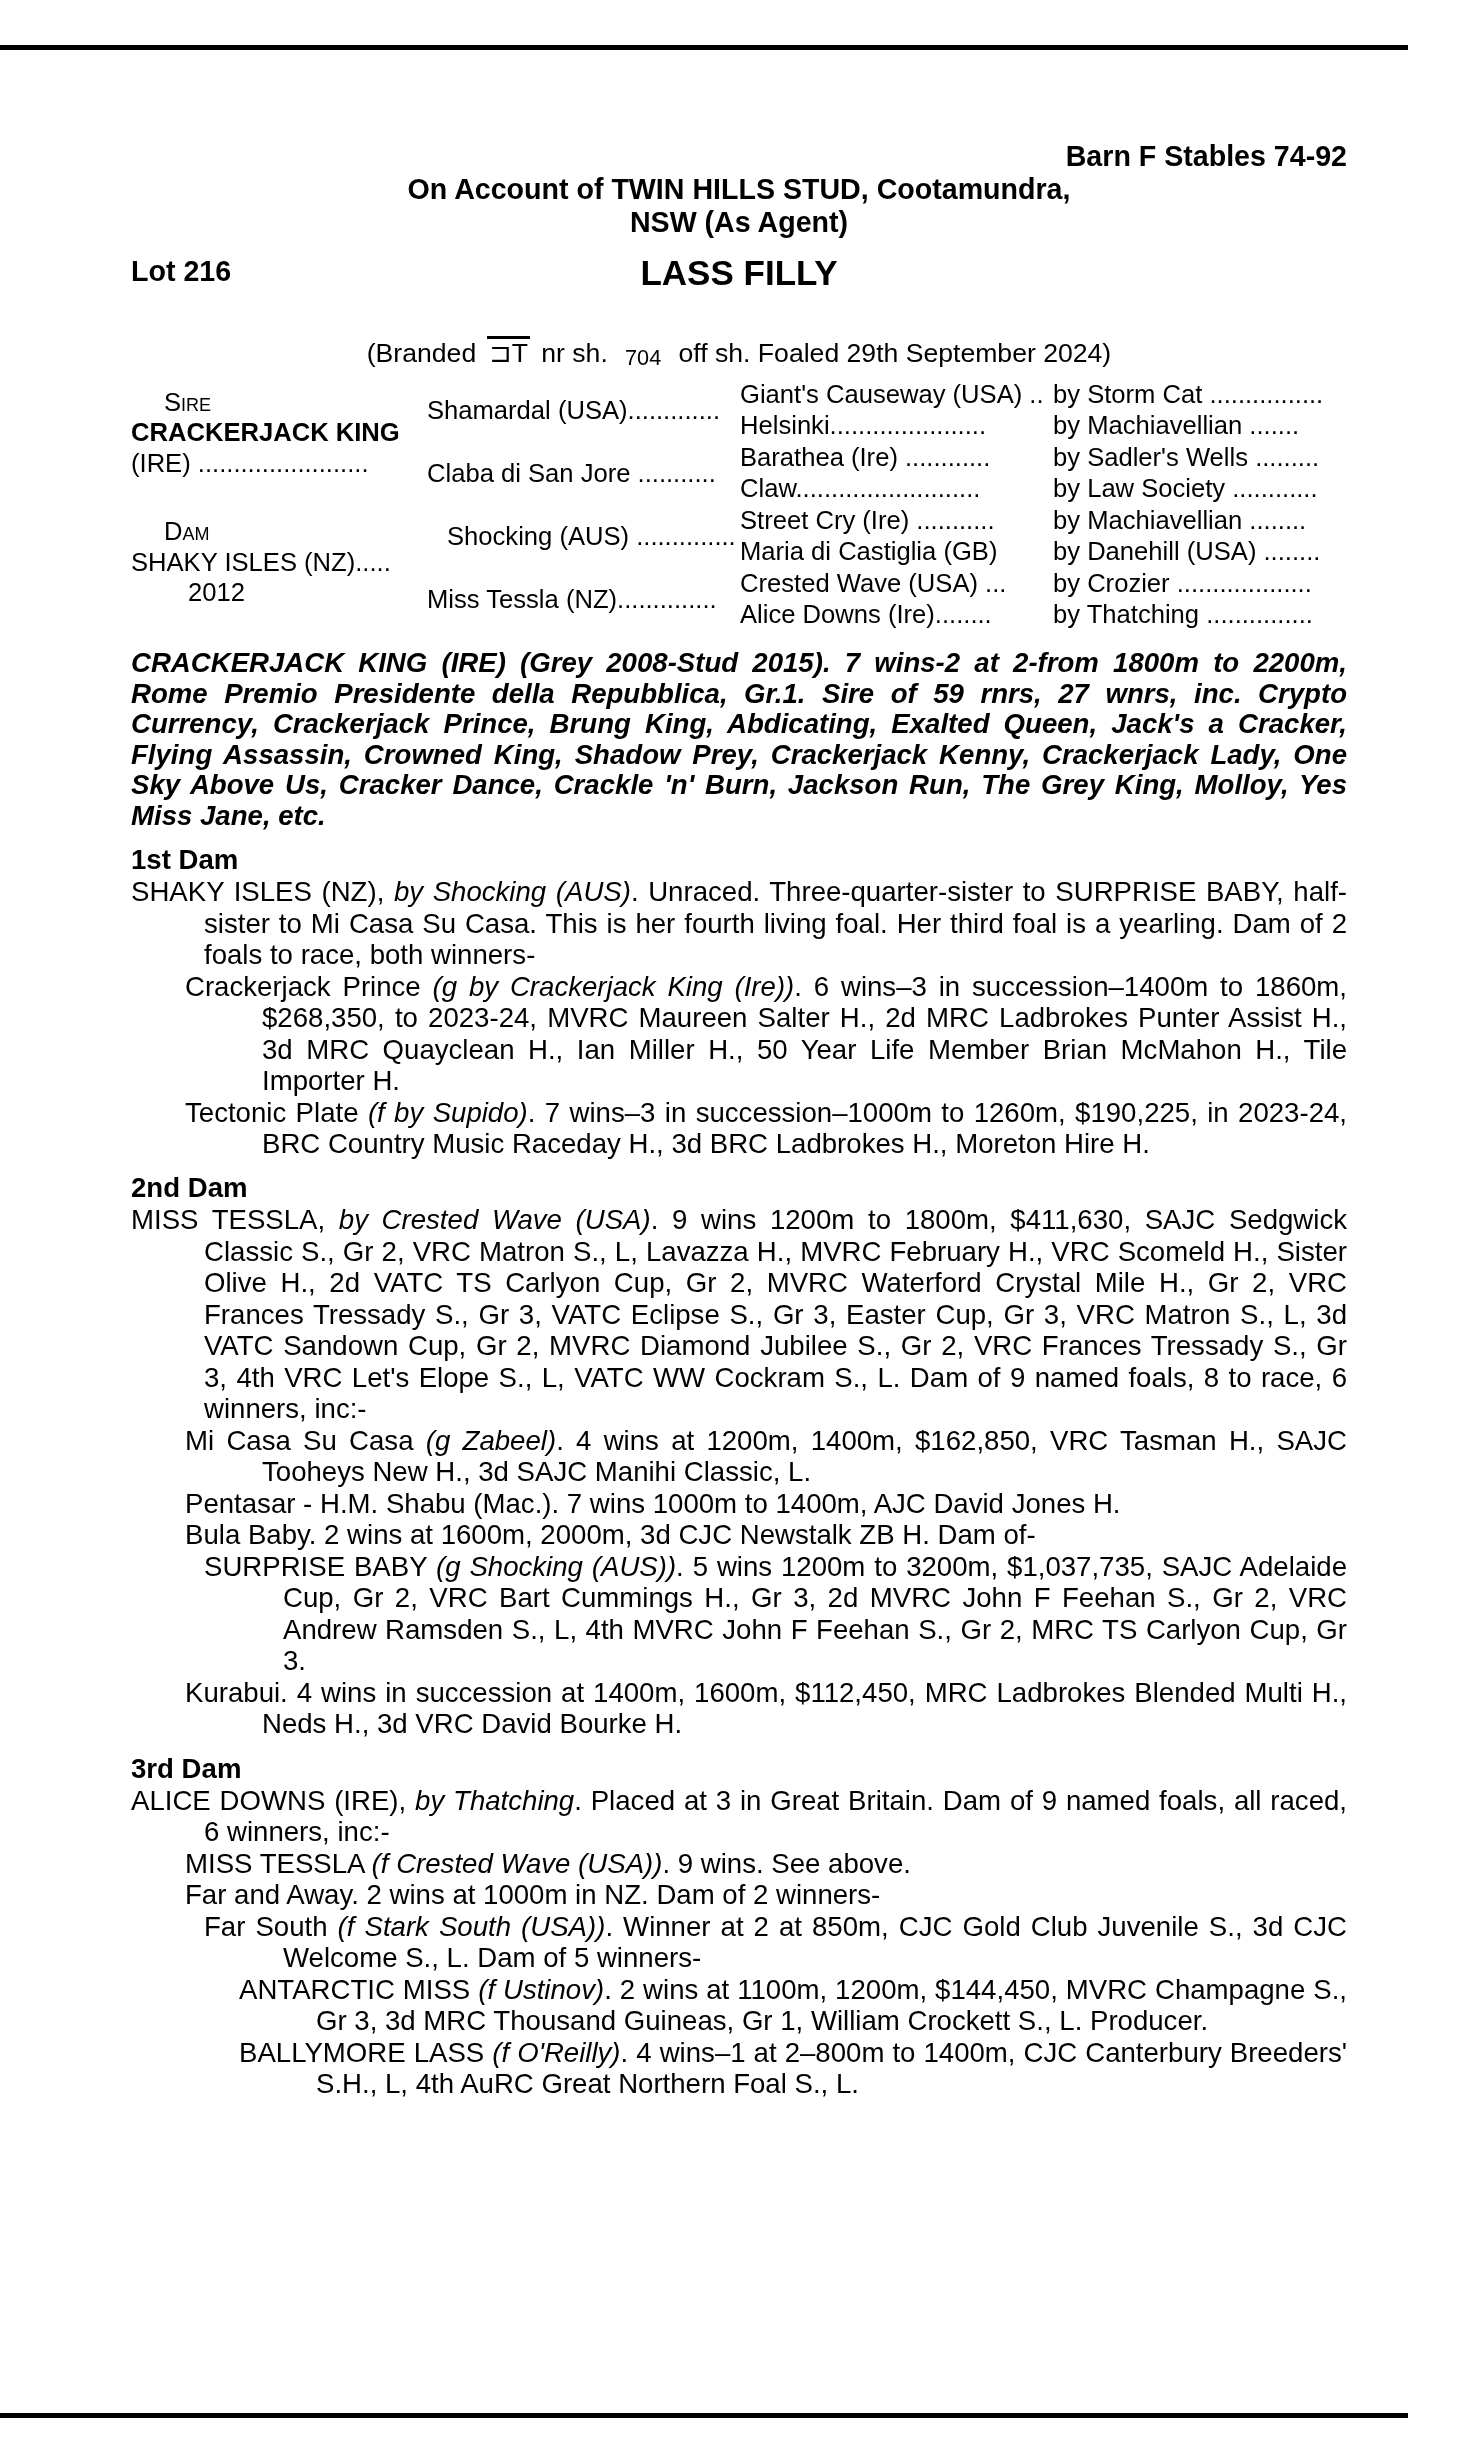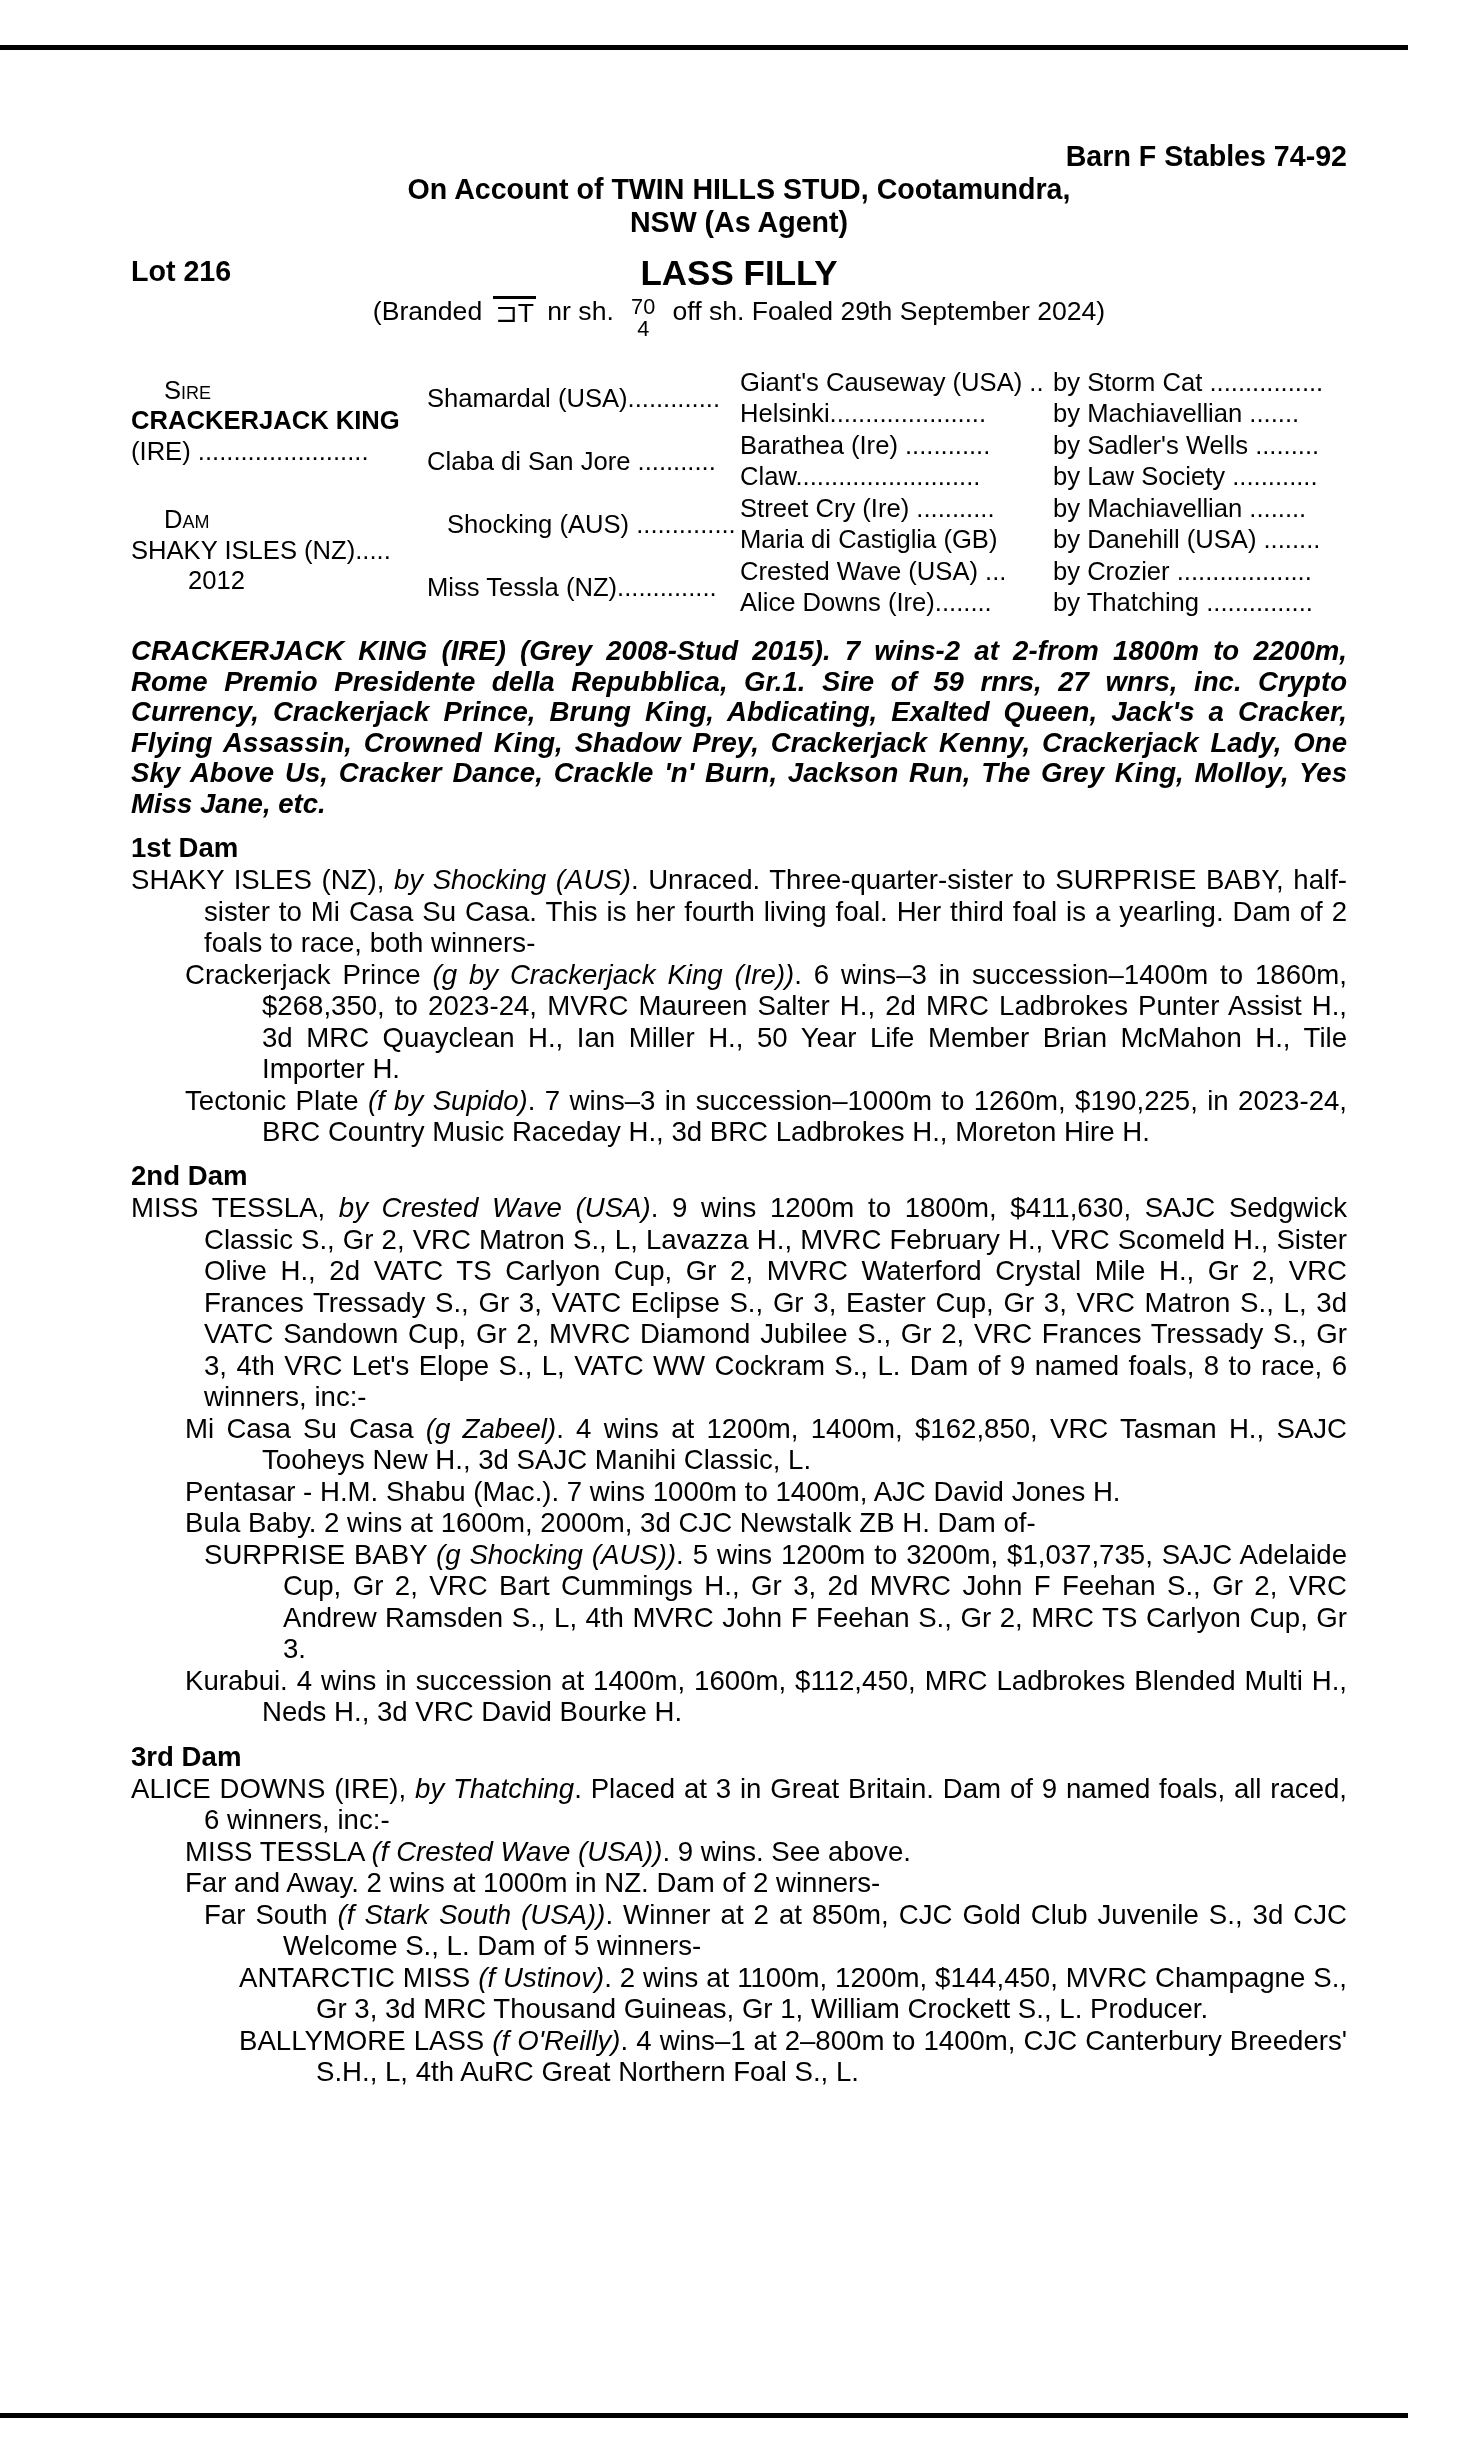--- a/index.html
+++ b/index.html
@@ -9,23 +9,23 @@
   }
   .rule{position:absolute;left:0;width:1478px;height:4.9px;background:#000;}
   .rule.top{top:45px;}
   .rule.bottom{top:2413px;}
   .content{position:absolute;left:131px;top:140px;width:1216px;}
   .barn{font-weight:bold;font-size:28.6px;line-height:33px;text-align:right;}
   .account{font-weight:bold;font-size:28.6px;line-height:33px;text-align:center;}
   .title-row{position:relative;margin-top:11.8px;height:43px;}
   .lot{position:absolute;left:0;top:3.9px;font-weight:bold;font-size:28.6px;}
   .horse-title{text-align:center;font-weight:bold;font-size:35px;line-height:43px;}
-  .branded{display:flex;justify-content:center;align-items:flex-start;margin-top:2px;min-height:61px;font-size:26.6px;white-space:pre;}
+  .branded{display:flex;justify-content:center;align-items:flex-end;margin-top:14px;min-height:61px;font-size:26.6px;white-space:pre;}
   .brand-mark{display:inline-block;border-top:3px solid #000;padding:0 2px;margin:0 3.9px;font-size:26.6px;line-height:29.6px;}
-  .brand-stack{display:inline-flex;flex-direction:column;align-items:center;margin:0 9.9px;font-size:21.7px;line-height:21.7px;}
+  .brand-stack{display:inline-flex;flex-direction:row;align-items:center;margin:0 9.9px;font-size:21.7px;line-height:21.7px;}
   
   .ped{display:grid;grid-template-columns:296px 313px 313px 294px;grid-auto-rows:31.5px;margin-top:9.9px;font-size:25.6px;}
   .ped div{overflow:hidden;white-space:nowrap;}
   .c1s{grid-column:1;grid-row:1/5;padding-top:7.9px;line-height:30.5px;}
   .c1d{grid-column:1;grid-row:5/9;padding-top:11.8px;line-height:30.5px;}
   .role{font-variant:small-caps;margin-left:33px;}
   .c1 .nm{font-weight:bold;}
   .year{margin-left:57px;}
   .c2{grid-column:2;display:flex;align-items:center;}
   .g2r1{grid-row:1/3;} .g2r2{grid-row:3/5;} .g2r3{grid-row:5/7;margin-left:20px;} .g2r4{grid-row:7/9;}

